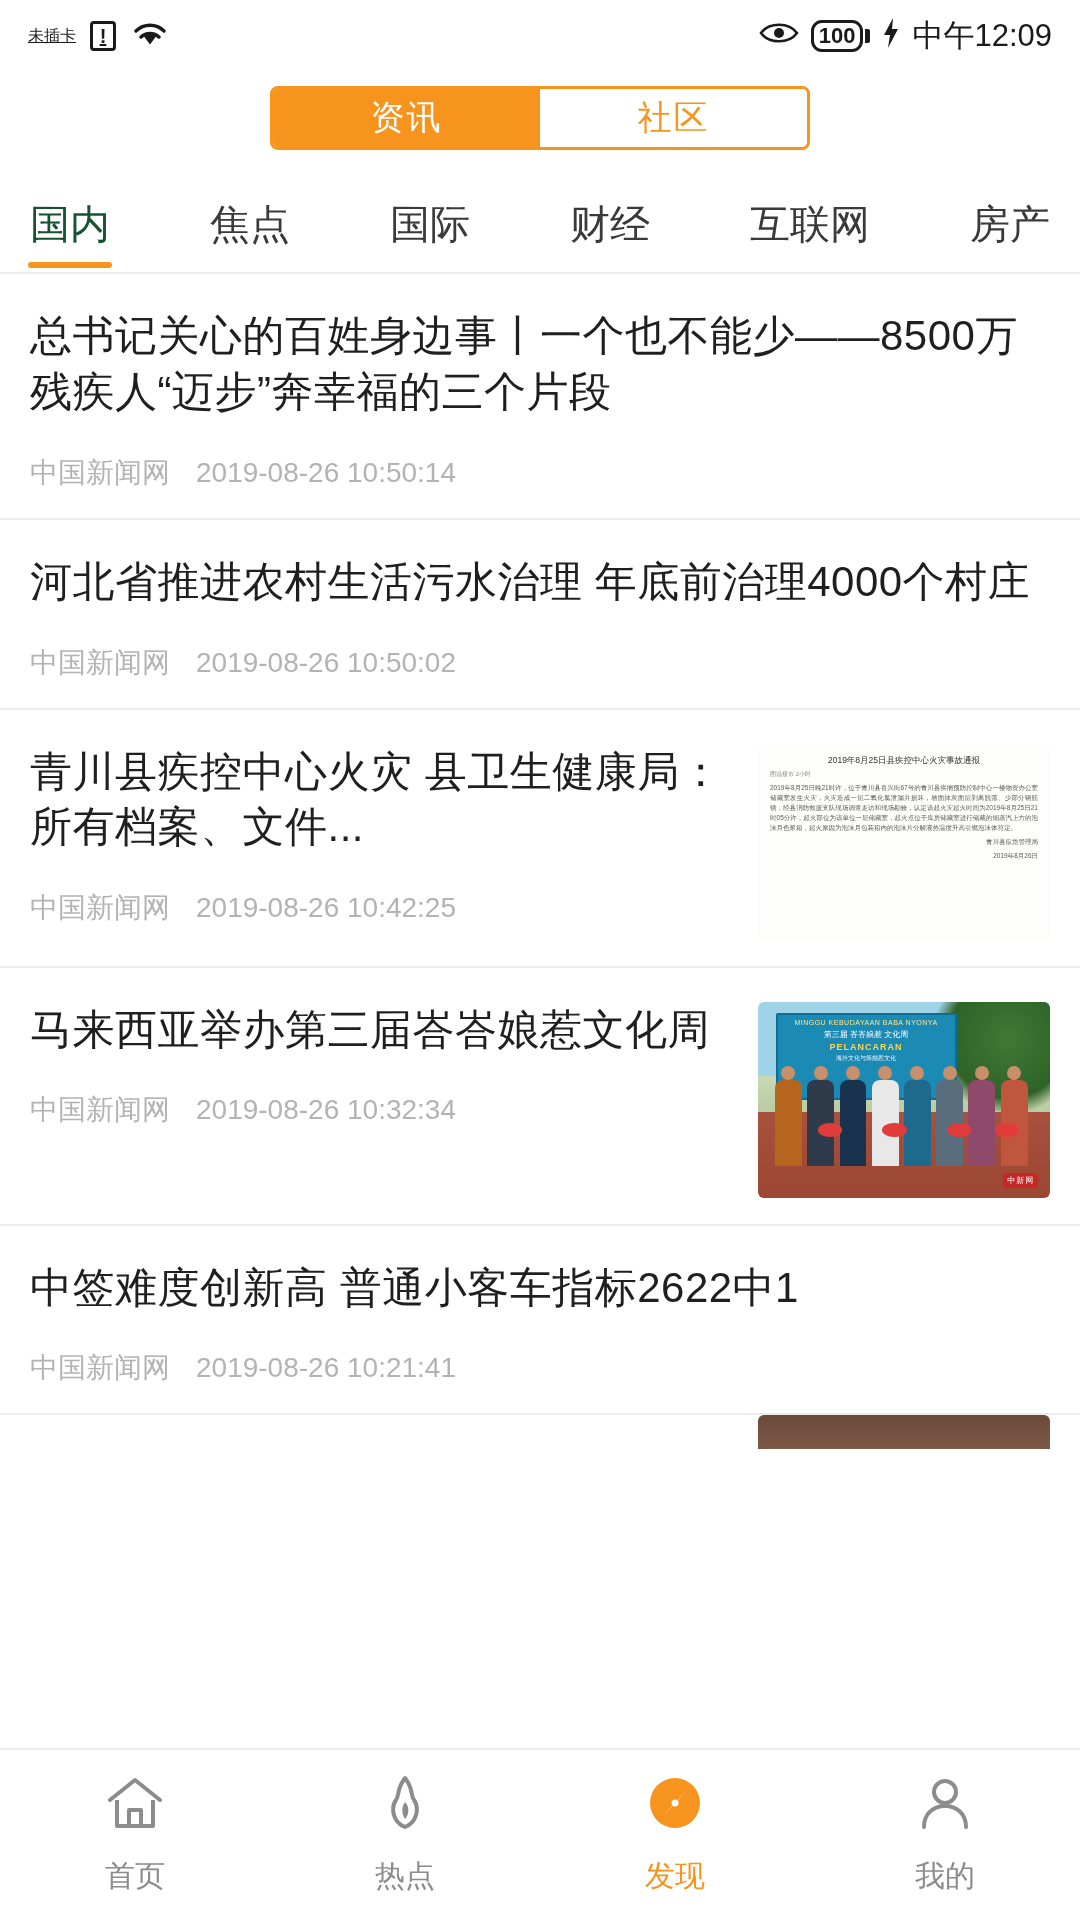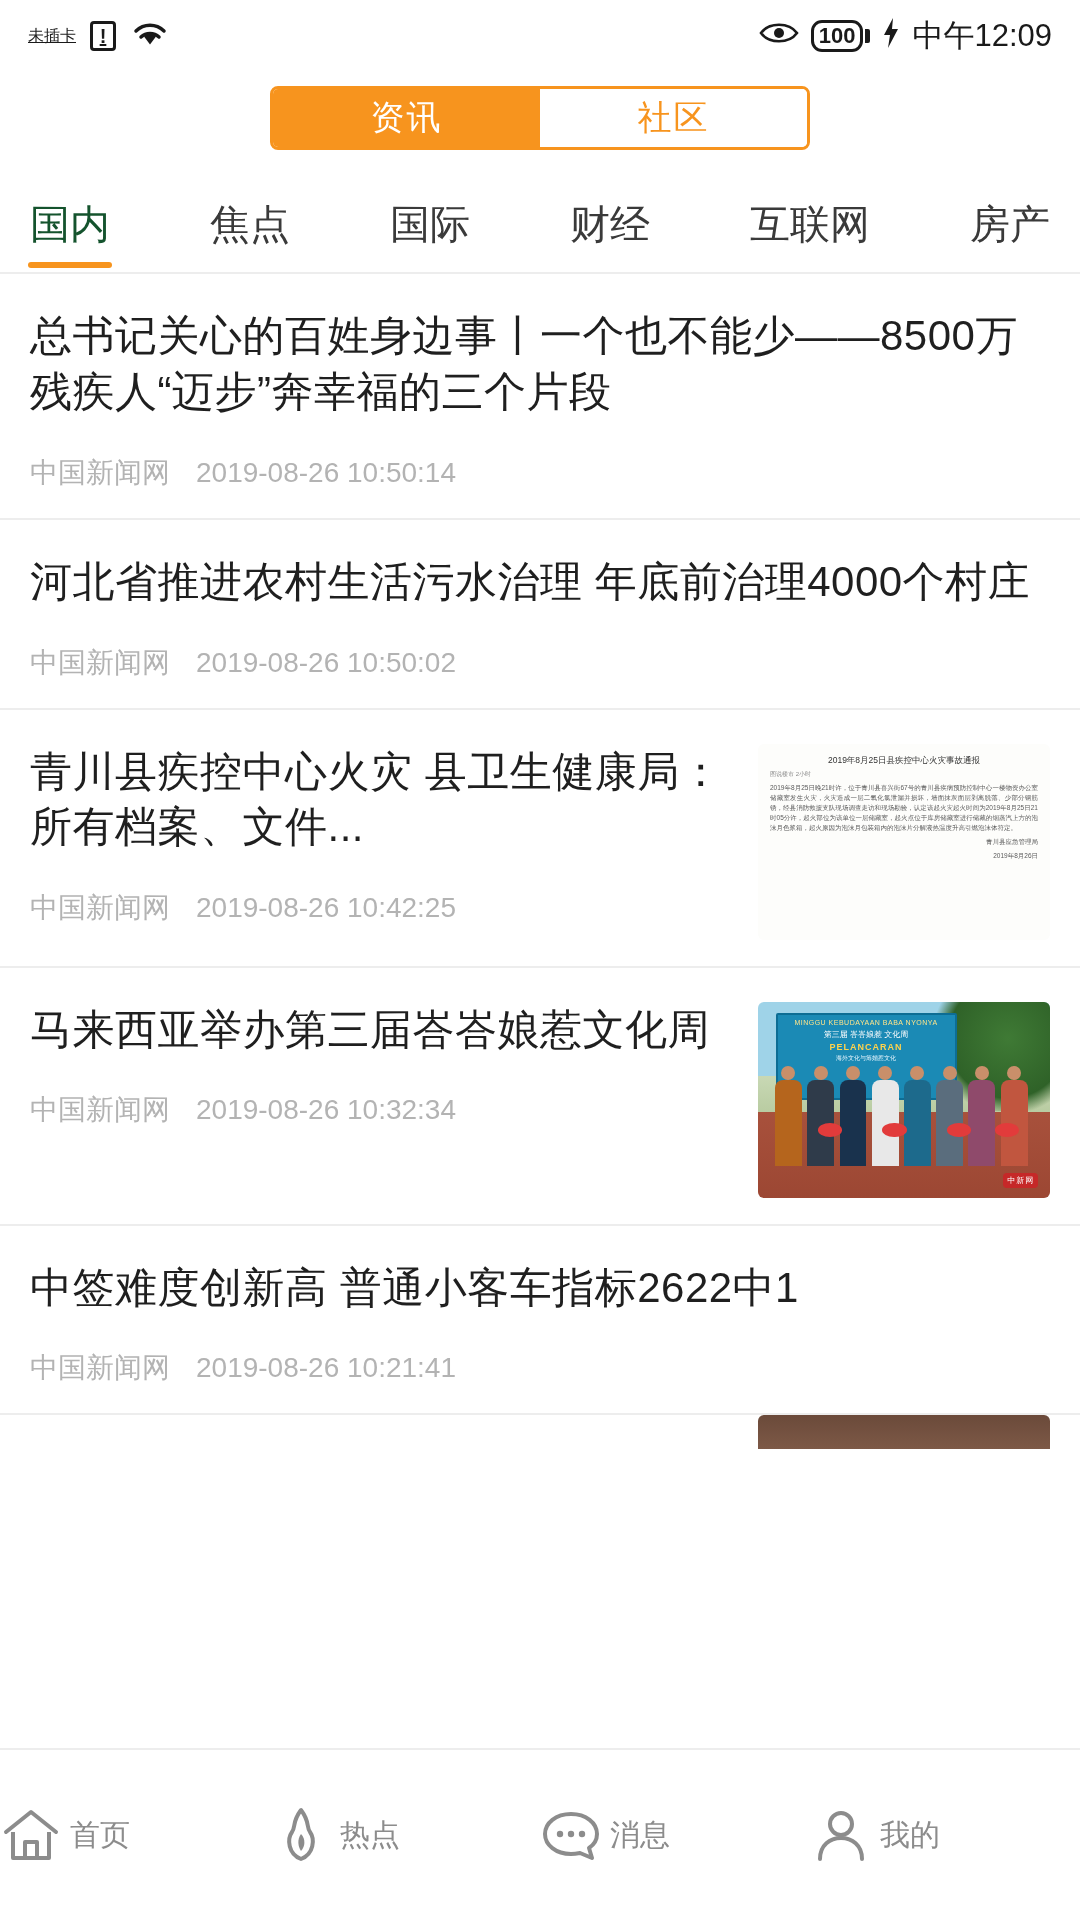--- a/index.html
+++ b/index.html
@@ -141,21 +141,21 @@
   .peek-thumb { width:292px; height:60px; border-radius:6px; background:linear-gradient(#6b4a3a,#8a6450); }
 
   
   .tabbar {
     position:absolute; bottom:0; left:0; right:0;
     height:172px; background:#ffffff;
     border-top:2px solid #ededed;
     display:flex; align-items:center;
   }
   .tab {
-    flex:1; display:flex; align-items:center; gap:8px;
+    flex:1; display:flex; flex-direction:column; align-items:center; gap:24px;
     color:#8c8c8c; font-size:30px;
   }
   .tab.active { color:#f7941e; }
   .tab svg { display:block; }
 </style>
 </head>
 <body>
 
 <div class="statusbar">
   <div class="sb-left">
@@ -309,32 +309,31 @@
   <div class="tab">
     <span>
       <svg width="62" height="58" viewBox="0 0 62 58">
         <path d="M31 4 C22 16 26 20 22 26 C17 33 18 48 31 53 C44 48 45 33 40 26 C36 20 40 16 31 4 Z" fill="none" stroke="#8c8c8c" stroke-width="4" stroke-linejoin="round"></path>
         <path d="M31 28 C27 33 28 41 31 45 C35 41 36 33 31 28 Z" fill="#8c8c8c"></path>
       </svg>
     </span>
     <span>热点</span>
   </div>
 
-
-  <div class="tab">
+  <div class="tab active">
     <span>
       <svg width="62" height="58" viewBox="0 0 62 58">
-        <path d="M31 8 C16 8 5 17 5 28 C5 39 16 48 31 48 C34 48 37 47.6 40 47 L52 52 L49 42 C55 38 57 33 57 28 C57 17 46 8 31 8 Z" fill="none" stroke="#8c8c8c" stroke-width="4" stroke-linejoin="round"></path>
-        <circle cx="20" cy="28" r="3.2" fill="#8c8c8c"></circle>
-        <circle cx="31" cy="28" r="3.2" fill="#8c8c8c"></circle>
-        <circle cx="42" cy="28" r="3.2" fill="#8c8c8c"></circle>
-      </svg>
-    </span>
-    <span>消息</span>
-  </div>
+        <circle cx="31" cy="29" r="25" fill="#f7941e"></circle>
+        <path d="M42 17 L27 33 L20 41 L35 25 Z" fill="#ffffff"></path>
+        <circle cx="31" cy="29" r="3.5" fill="#ffffff"></circle>
+      </svg>
+    </span>
+    <span>发现</span>
+  </div>
+
 
   <div class="tab">
     <span>
       <svg width="62" height="58" viewBox="0 0 62 58">
         <circle cx="31" cy="18" r="11" fill="none" stroke="#8c8c8c" stroke-width="4"></circle>
         <path d="M10 53 C10 39 20 32 31 32 C42 32 52 39 52 53" fill="none" stroke="#8c8c8c" stroke-width="4" stroke-linecap="round"></path>
       </svg>
     </span>
     <span>我的</span>
   </div>

